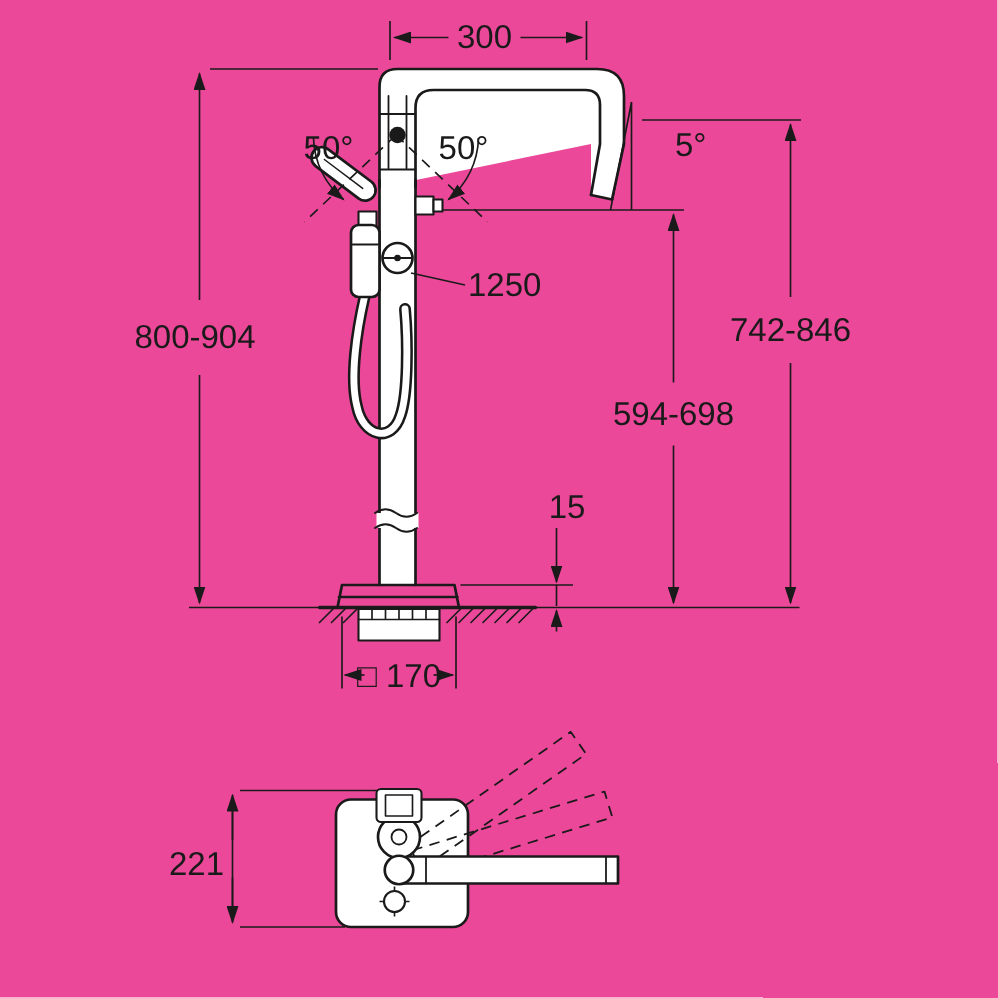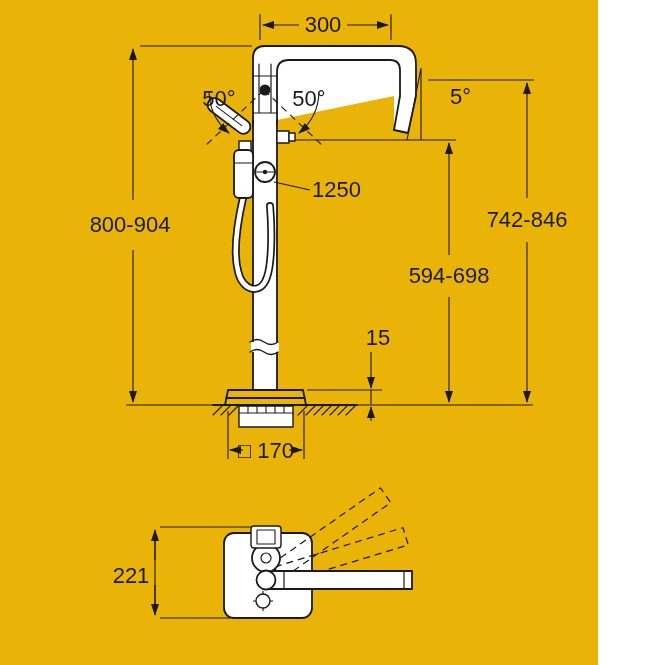--- a/index.html
+++ b/index.html
@@ -1,16 +1,16 @@
 <!DOCTYPE html>
 <html><head>
 <meta charset="utf-8">
 <style>
   html,body{margin:0;padding:0;background:#ffffff;}
-  .stage{position:relative;width:598px;height:665px;background:#eab308;overflow:hidden;}
+  .stage{position:relative;width:665px;height:665px;background:#ec4899;overflow:hidden;}
   svg{display:block;}
   .dim{
     font-family:"Liberation Sans","DejaVu Sans",sans-serif;
     font-size:22px;
     fill:#1a1a1a;
   }
 </style>
 </head>
 <body>
 

